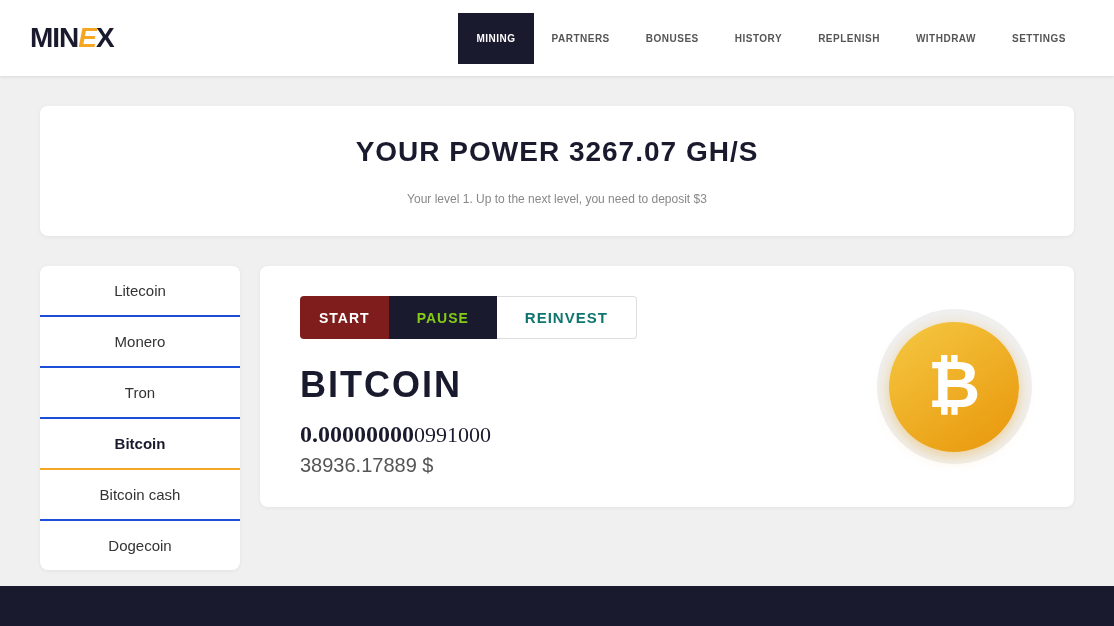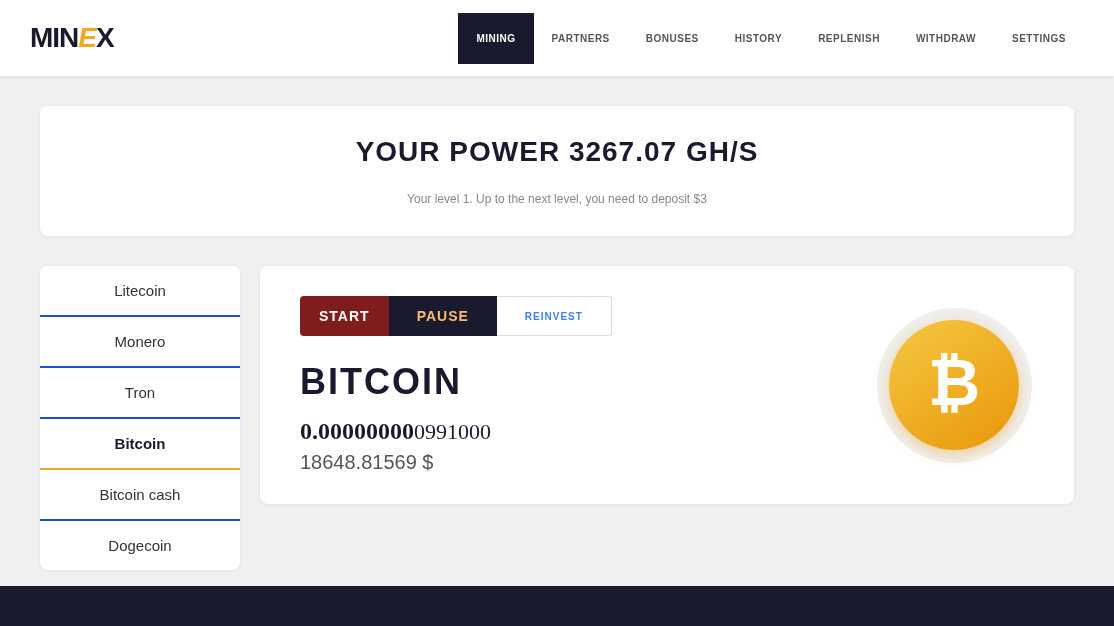--- a/index.html
+++ b/index.html
@@ -138,35 +138,35 @@
       border: none;
       padding: 12px 19px;
       font-size: 14px;
       font-weight: 700;
       cursor: pointer;
       border-radius: 4px 0 0 4px;
       letter-spacing: 1px;
     }
     .btn-pause {
       background: #1a1a2e;
-      color: #fdba74;
+      color: #84cc16;
       border: none;
       padding: 12px 28px;
       font-size: 14px;
       font-weight: 700;
       cursor: pointer;
       letter-spacing: 1px;
     }
     .btn-reinvest {
       background: #fff;
-      color: #3b82f6;
+      color: #0f766e;
       border: 1px solid #ddd;
       border-left: none;
       padding: 12px 28px;
-      font-size: 10px;
+      font-size: 15px;
       font-weight: 700;
       cursor: pointer;
       border-radius: 0 4px 4px 0;
       letter-spacing: 1px;
     }
     .mining-coin-name {
       font-size: 36px;
       font-weight: 900;
       color: #1a1a2e;
       margin-bottom: 15px;
@@ -275,21 +275,21 @@
       <div class="mining-info">
         <div class="mining-buttons">
           <button class="btn-start">START</button>
           <button class="btn-pause">PAUSE</button>
           <button class="btn-reinvest">REINVEST</button>
         </div>
         <div class="mining-coin-name">BITCOIN</div>
         <div class="mining-amount">
           <span class="bold-part">0.00000000</span><span>0991000</span>
         </div>
-        <div class="mining-usd">18648.81569 $</div>
+        <div class="mining-usd">38936.17889 $</div>
       </div>
 
       <div class="bitcoin-logo-container">
         <div class="bitcoin-outer">
           <div class="bitcoin-circle">
             <span class="bitcoin-symbol">₿</span>
           </div>
         </div>
       </div>
     </div>

